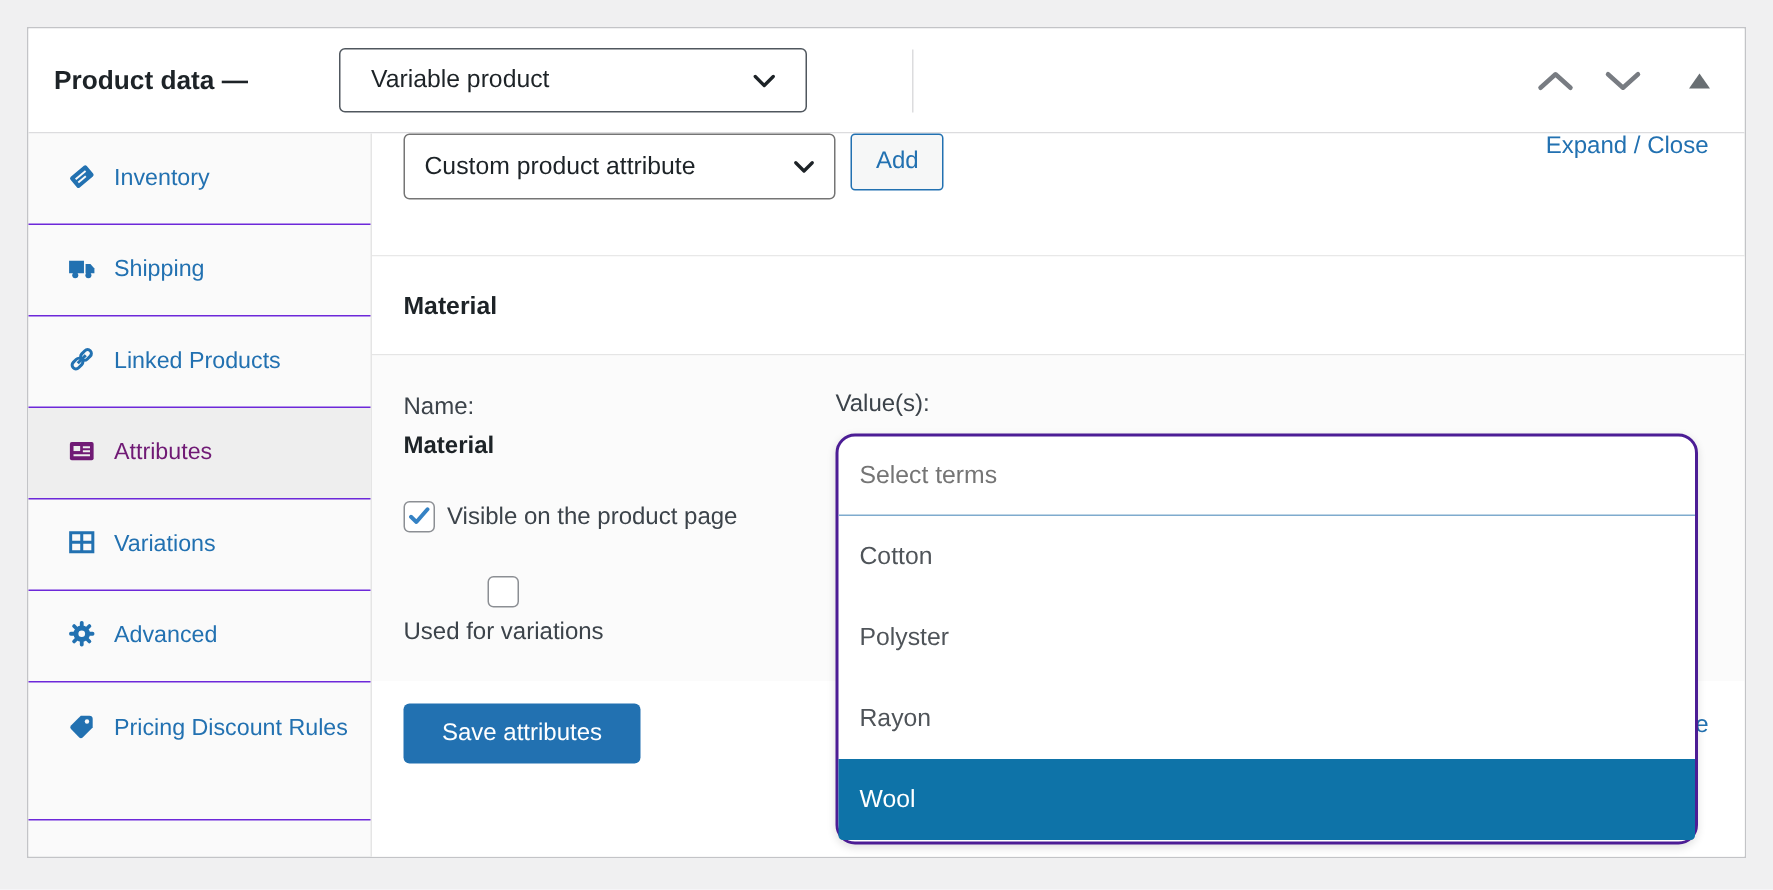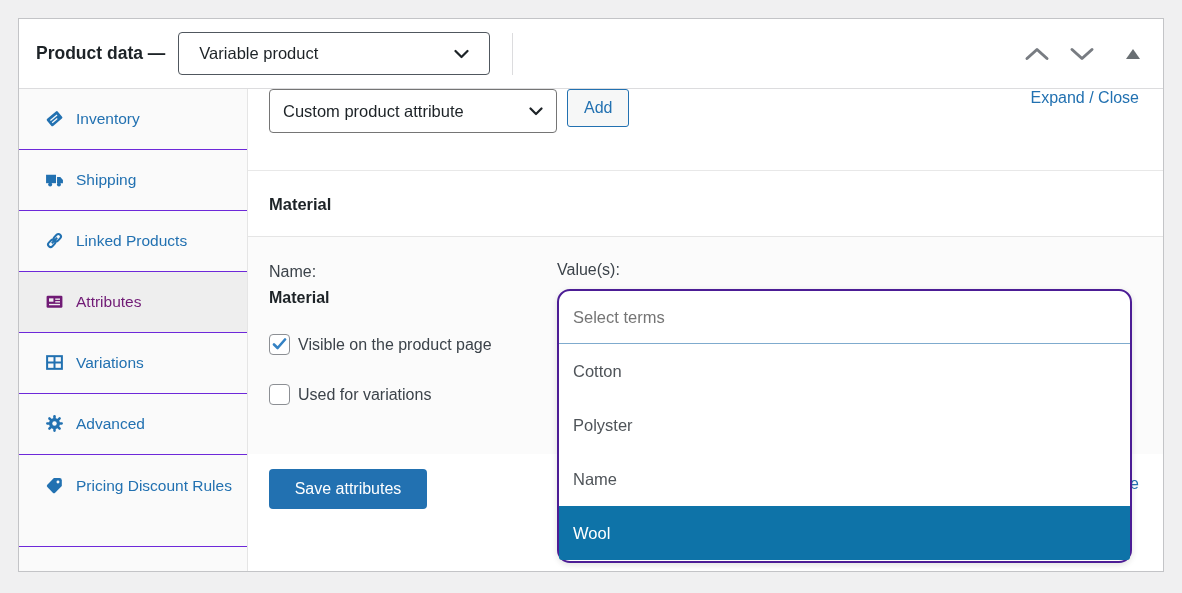--- a/index.html
+++ b/index.html
@@ -5,21 +5,21 @@
   * { margin:0; padding:0; box-sizing:border-box; }
   html,body { width:1182px; height:593px; overflow:hidden; }
   body { font-family:"Liberation Sans","DejaVu Sans",sans-serif; background:#f0f0f1; }
 
   .page { position:relative; width:1182px; height:593px; background:#f0f0f1; }
   .metabox { position:absolute; left:18px; top:18px; width:1146px; height:554px;
              background:#fff; border:1px solid #c3c4c7; }
 
   
   .mb-header { height:70px; display:flex; align-items:center; padding:0 20px 0 17px;
-               border-bottom:1px solid #dcdcde; background:#fff; }
+               border-bottom:1px solid #dcdcde; background:#fff;gap:48px; }
   .mb-title { font-size:17.5px; font-weight:700; color:#1d2327; white-space:nowrap; margin-right:13px; }
   .select-lg { width:312px; height:43px; border:1px solid #50575e; border-radius:4px; background:#fff;
                display:flex; align-items:center; justify-content:space-between; padding:0 20px;
                font-size:16.5px; color:#1d2327; cursor:pointer; }
   .vsep { width:1px; height:42px; background:#dcdcde; margin-left:22px; }
   .mb-controls { margin-left:auto; display:flex; align-items:center; gap:13px; }
   .mb-ctrl { background:none; border:0; padding:3px; cursor:pointer; color:#787c82; line-height:0; }
   .tri-up { width:0; height:0; border-left:7px solid transparent; border-right:7px solid transparent;
             border-bottom:10px solid #696f73; display:block; margin-left:12px; }
 
@@ -48,21 +48,21 @@
 
   .attr-header { height:66px; line-height:66px; padding-left:21px; font-size:16.5px; font-weight:700;
                  color:#1d2327; border-bottom:1px solid #e5e5e5; background:#fff; }
 
   .attr-body { height:218px; background:#fbfbfb; border-bottom:1px solid #e5e5e5; position:relative; }
   .name-label  { position:absolute; left:21px; top:26px; font-size:16px; color:#3c434a; }
   .name-value  { position:absolute; left:21px; top:52px; font-size:16px; font-weight:700; color:#1d2327; }
   .values-label{ position:absolute; left:309px; top:24px; font-size:16px; color:#3c434a; }
   .cb-row { position:absolute; left:21px; display:flex; align-items:center; gap:8px;
             font-size:16px; color:#3c434a; cursor:pointer; }
-  .cb-row.r1 { top:97px; } .cb-row.r2 { top:147px; }
+  .cb-row.r1 { top:97px; } .cb-row.r2 { top:147px;flex-direction:column; }
   .cb { width:21px; height:21px; background:#fff; border:1px solid #8c8f94; border-radius:4px;
         display:flex; align-items:center; justify-content:center; flex:0 0 auto; }
   .cb svg { display:none; }
   .cb.checked svg { display:block; }
 
   .footer { position:absolute; left:0; right:0; bottom:0; height:117px; background:#fff;
             padding:15px 0 0 21px; }
   .save-btn { width:158px; height:40px; background:#2271b1; color:#fff; border:0; border-radius:4px;
               font-size:16px; cursor:pointer; font-family:inherit; }
   .footer .link-italic { position:absolute; right:24px; top:21px; z-index:1; }
@@ -241,21 +241,21 @@
           <a class="link-italic">Expand / Close</a>
         </div>
 
         <div class="terms-dropdown">
           <div class="terms-search">
             <span>Select terms</span>
           </div>
           <div class="terms-options">
             <div class="term">Cotton</div>
             <div class="term">Polyster</div>
-            <div class="term">Name</div>
+            <div class="term">Rayon</div>
             <div class="term highlighted">Wool</div>
           </div>
         </div>
 
       </div>
     </div>
   </div>
 </div>
 
 </body></html>

